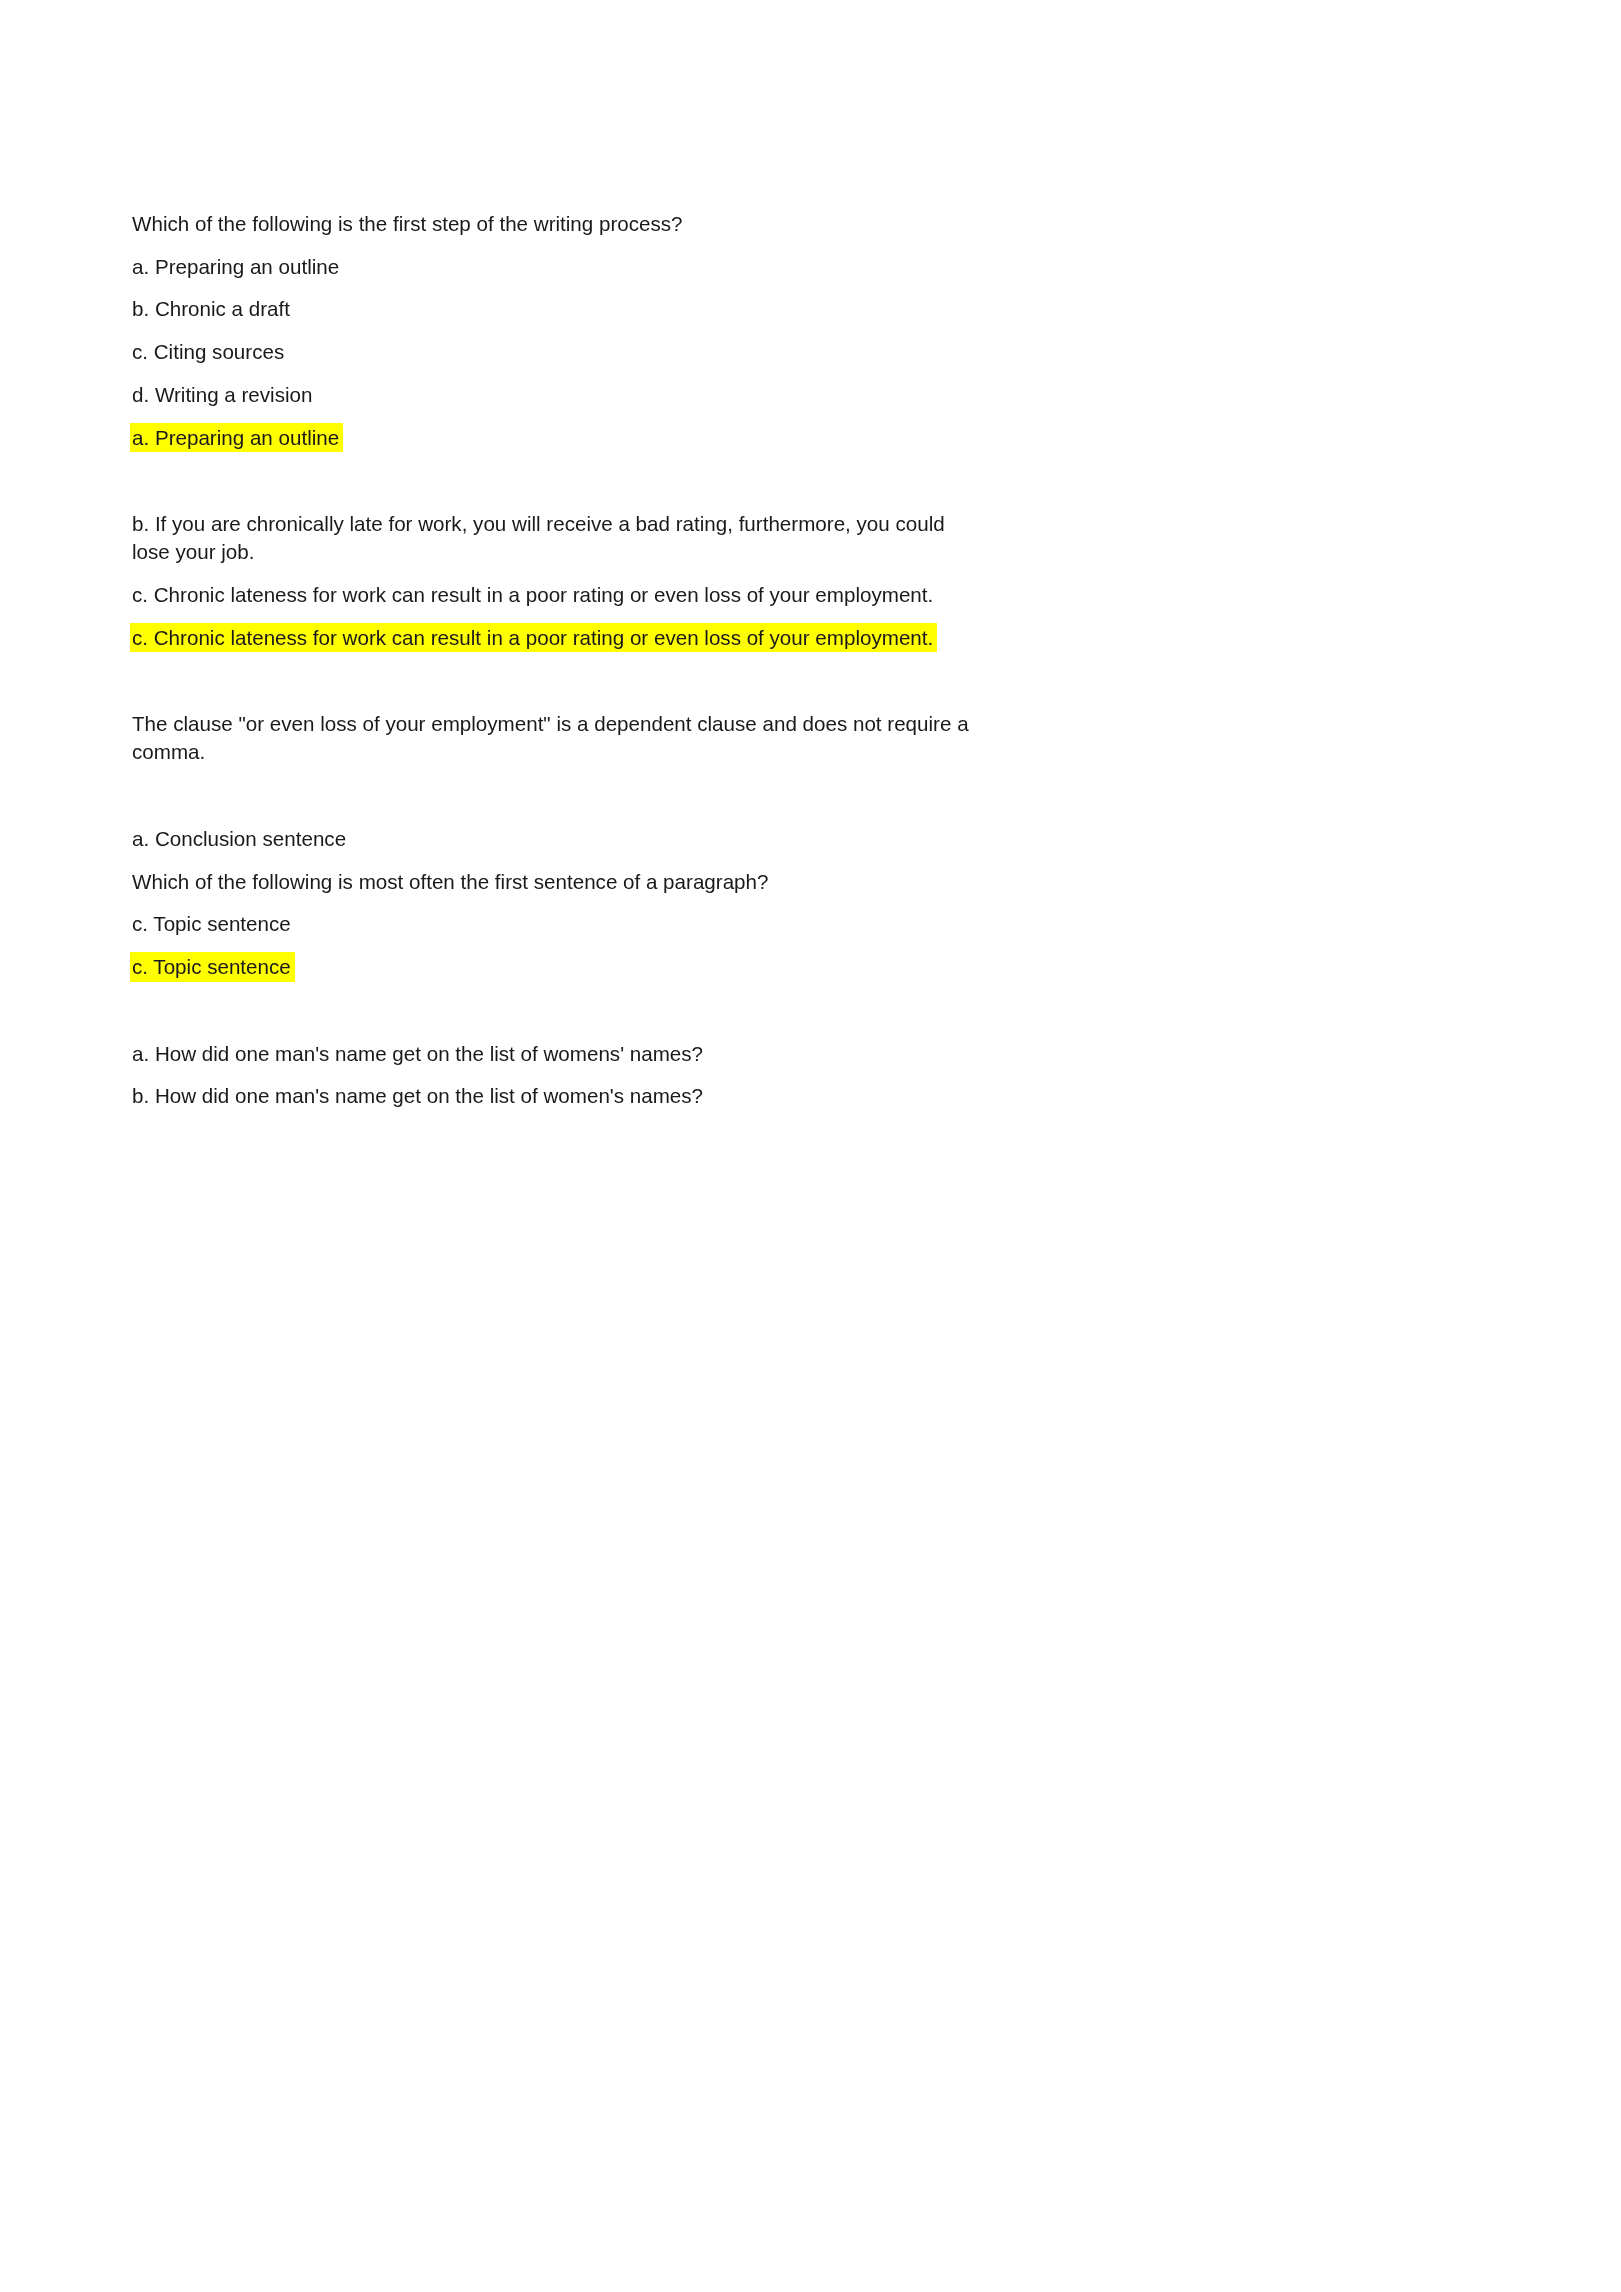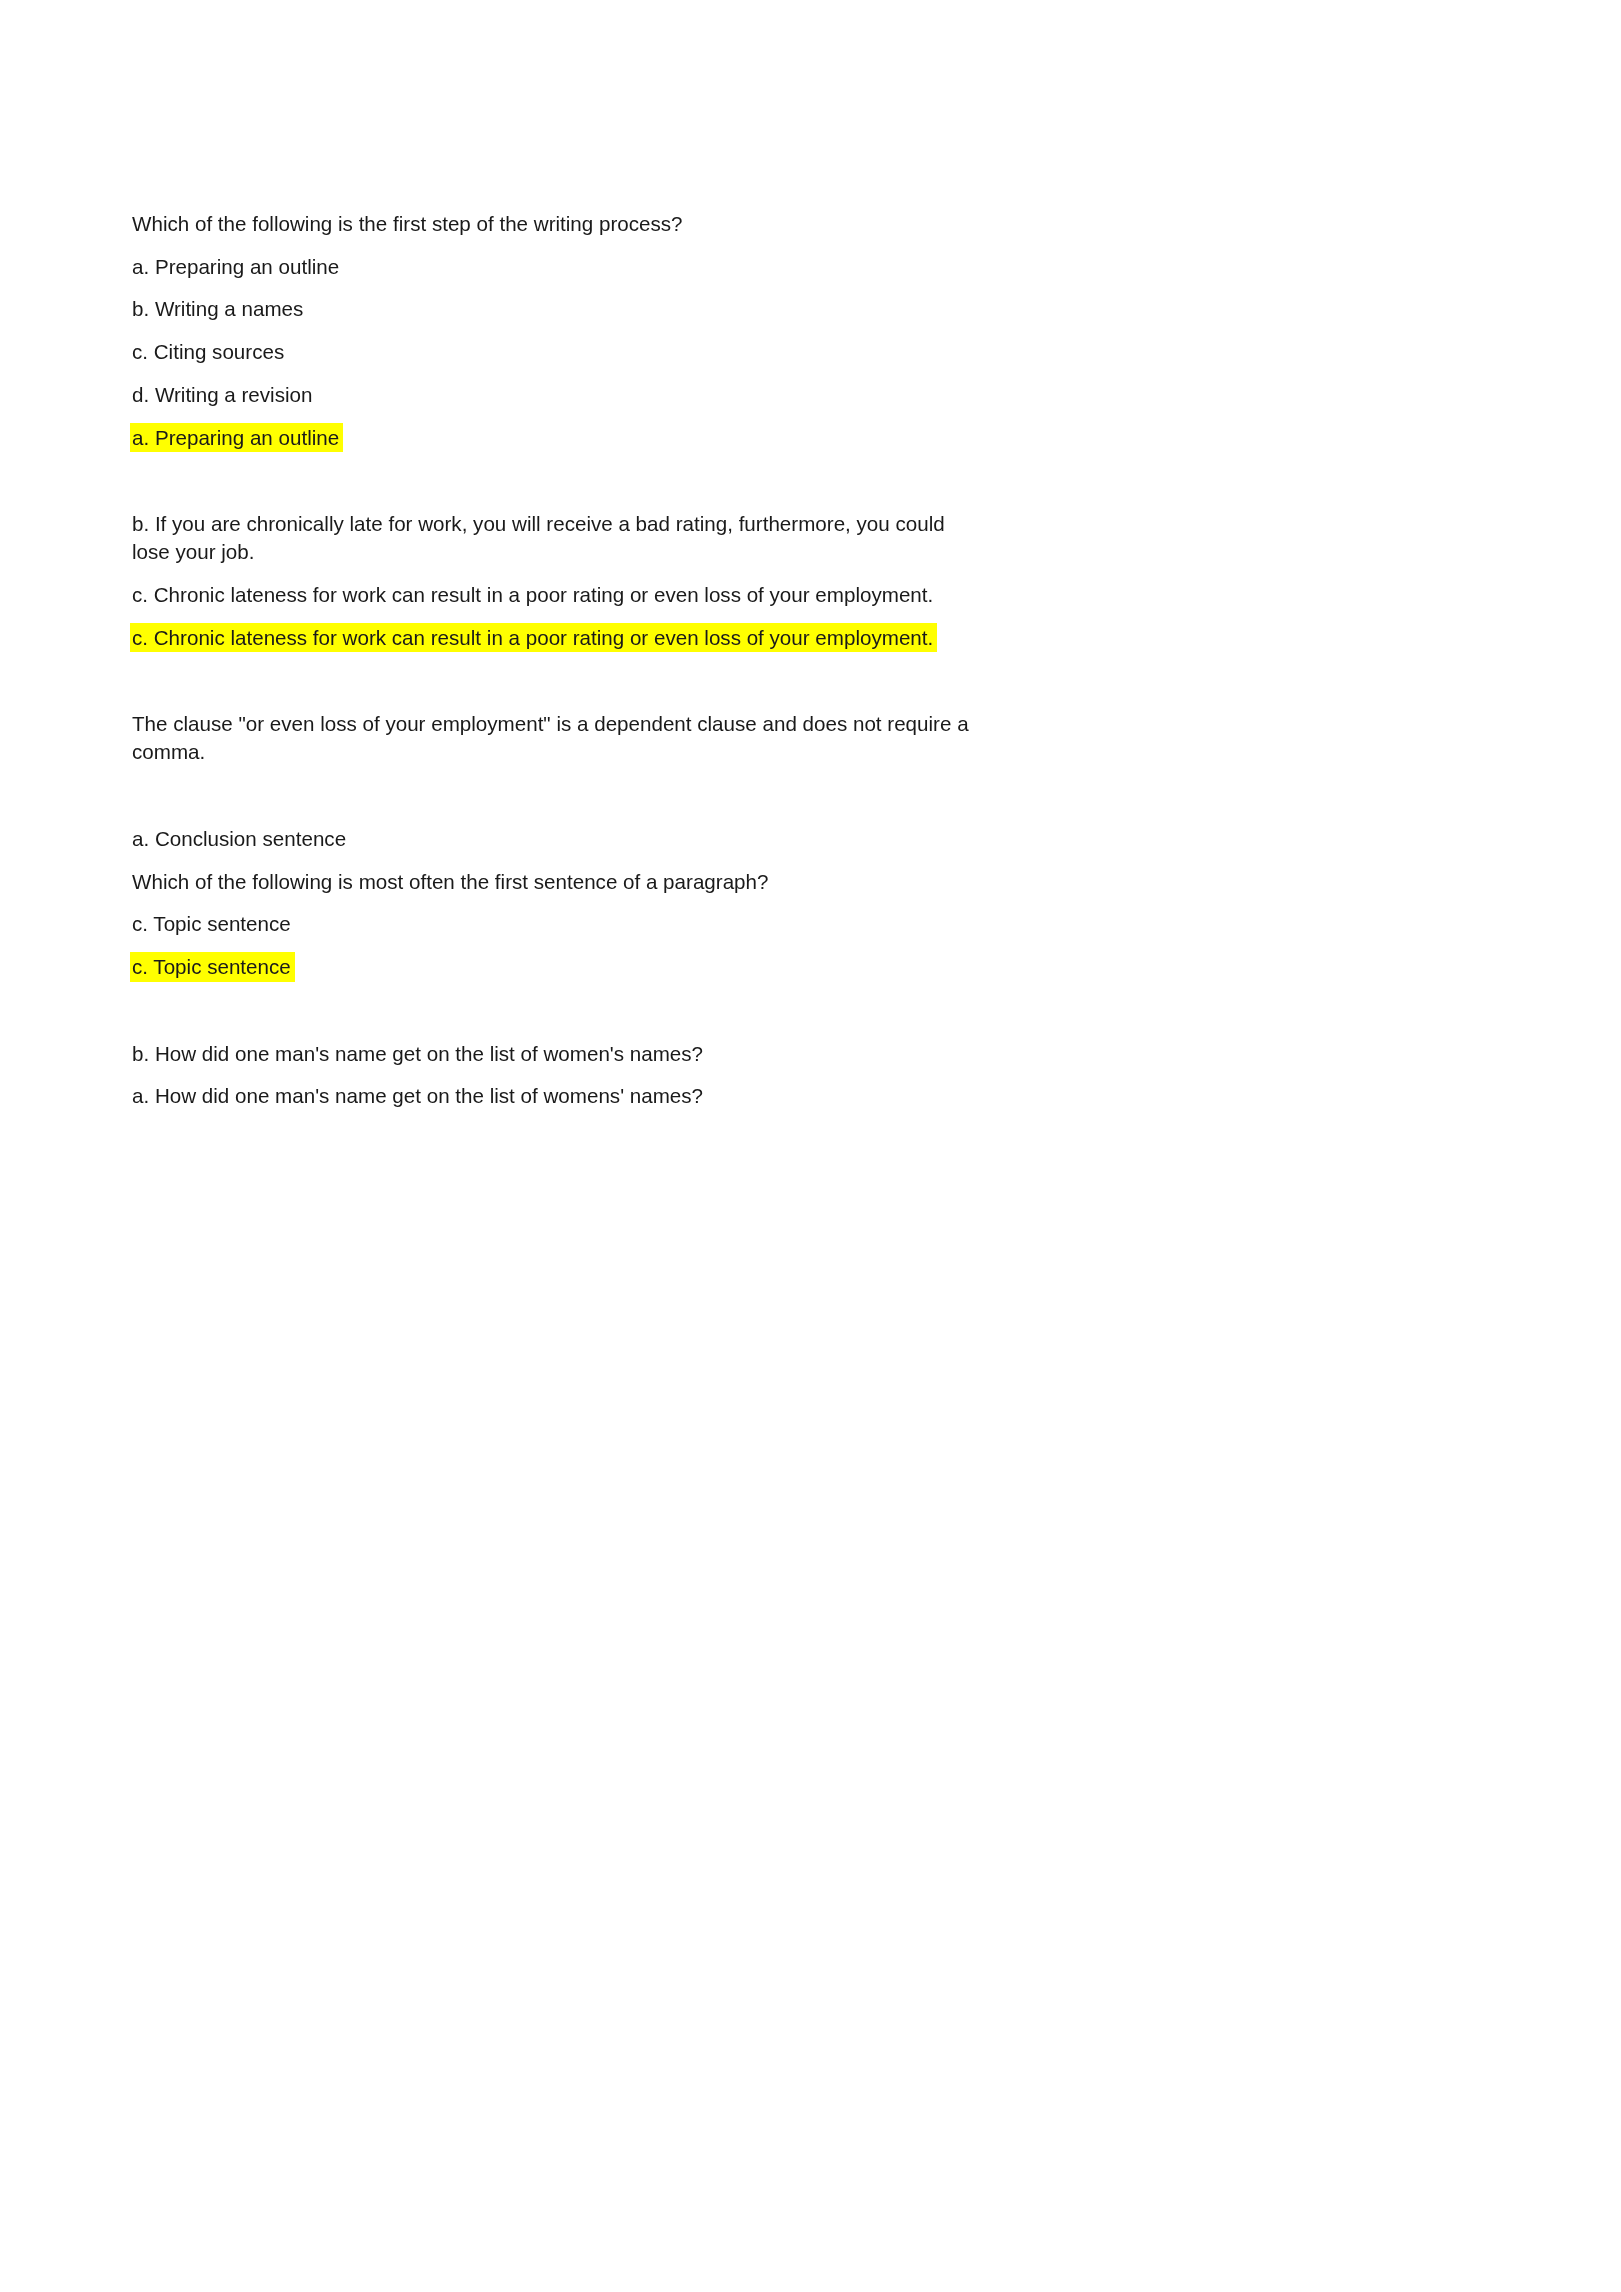--- a/index.html
+++ b/index.html
@@ -38,21 +38,21 @@
 </style>
 </head>
 <body>
 
 <div class="page">
   <div class="content">
 
     <section>
       <p class="para">Which of the following is the first step of the writing process?</p>
       <p class="para">a. Preparing an outline</p>
-      <p class="para">b. Writing a names</p>
+      <p class="para">b. Chronic a draft</p>
       <p class="para">c. Citing sources</p>
       <p class="para">d. Writing a revision</p>
       <p class="para"><span class="hl">a. Preparing an outline</span></p>
     </section>
 
     <div class="spacer"></div>
 
     <section>
       <p class="para">b. If you are chronically late for work, you will receive a bad rating, furthermore, you could lose your job.</p>
       <p class="para">c. Chronic lateness for work can result in a poor rating or even loss of your employment.</p>
@@ -70,19 +70,19 @@
     <section>
       <p class="para">a. Conclusion sentence</p>
       <p class="para">Which of the following is most often the first sentence of a paragraph?</p>
       <p class="para">c. Topic sentence</p>
       <p class="para"><span class="hl">c. Topic sentence</span></p>
     </section>
 
     <div class="spacer"></div>
 
     <section>
+      <p class="para">a. How did one man's name get on the list of womens' names?</p>
       <p class="para">b. How did one man's name get on the list of women's names?</p>
-      <p class="para">a. How did one man's name get on the list of womens' names?</p>
     </section>
 
   </div>
 </div>
 
 
 </body></html>

